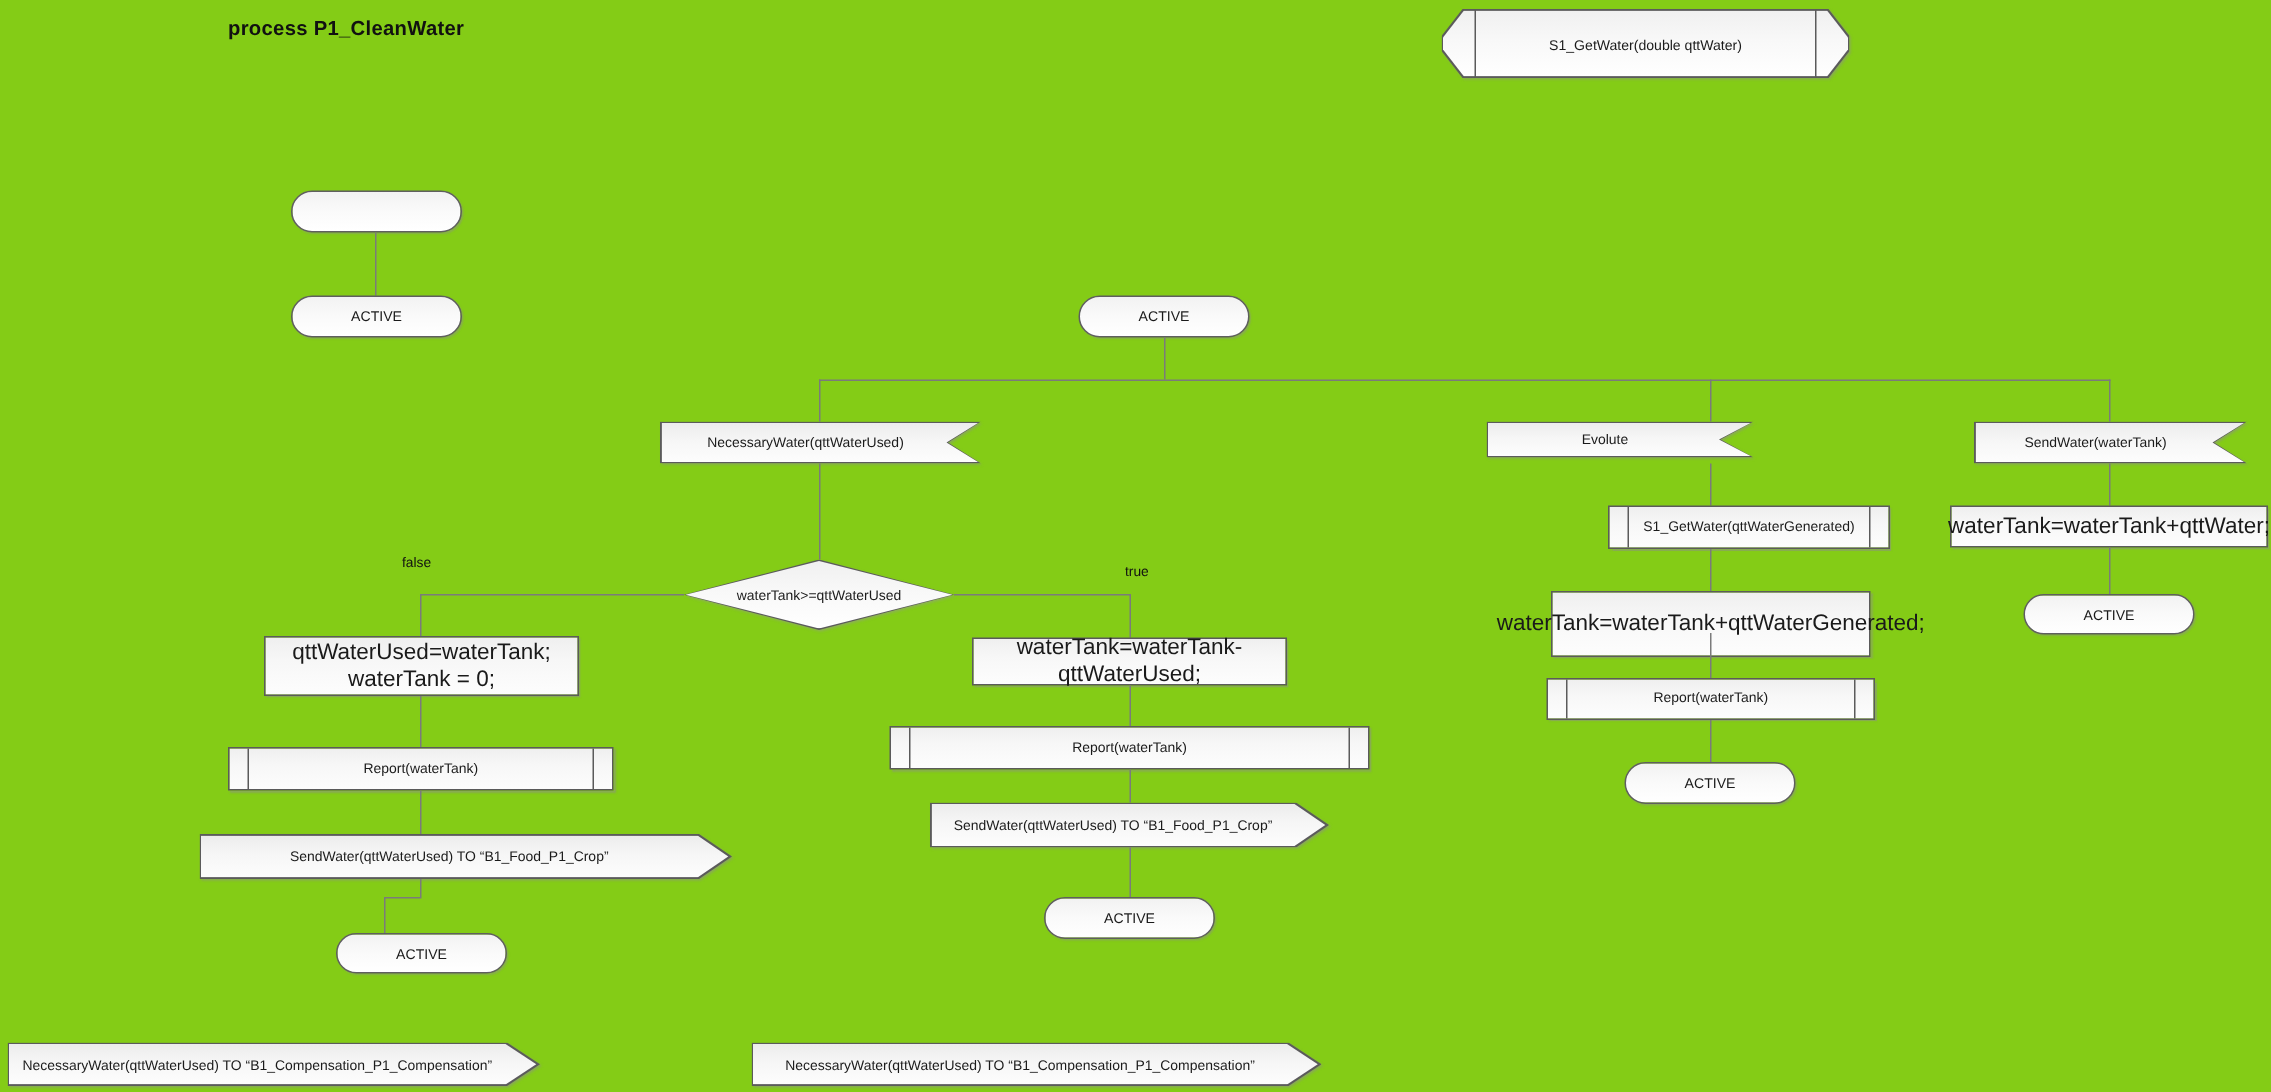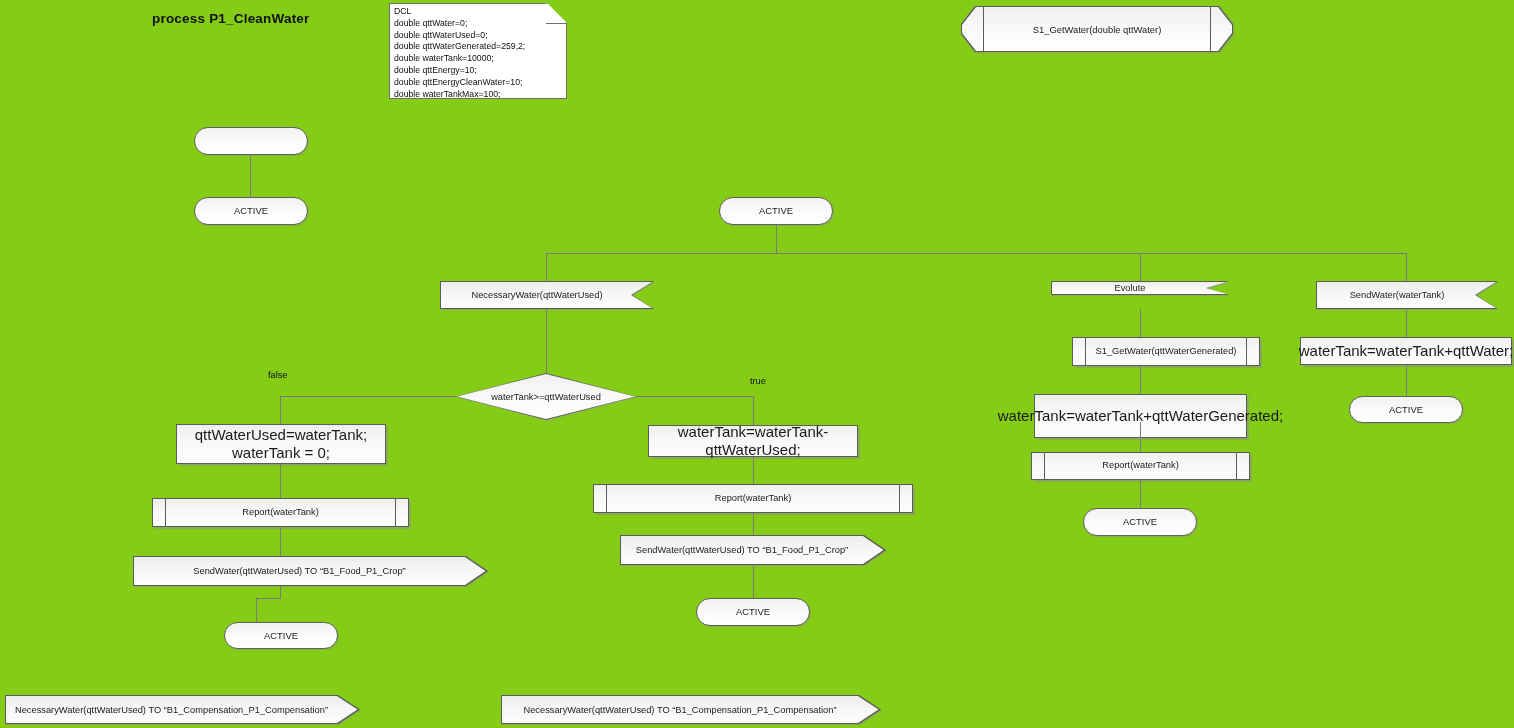--- a/index.html
+++ b/index.html
@@ -197,32 +197,20 @@
     position:absolute;font-size:9.2px;color:#111;white-space:nowrap;
   }
 </style>
 </head>
 <body>
 
 <div id="canvas">
 
   <div class="abs page-title" style="left:152px;top:11px;">process P1_CleanWater</div>
 
-  <div class="note-wrap" style="left:389px;top:3px;width:178px;height:96px;">
-    <div class="note-clip"></div>
-    <div class="note-foldline"></div>
-    <div class="note-text">DCL
-double qttWater=0;
-double qttWaterUsed=0;
-double qttWaterGenerated=259,2;
-double waterTank=10000;
-double qttEnergy=10;
-double qttEnergyCleanWater=10;
-double waterTankMax=100;</div>
-  </div>
 
   <div class="procframe" style="left:961px;top:6px;width:272px;height:46px;">
     <div class="body"></div>
     <div class="inner"></div>
     <div class="bar-l"></div>
     <div class="bar-r"></div>
     <div class="lbl">S1_GetWater(double qttWater)</div>
   </div>
 
   <div class="abs state ctr" style="left:194px;top:127px;width:114px;height:28px;">
@@ -309,21 +297,21 @@
     <div class="body"></div>
     <div class="inner"></div>
     <div class="lbl">SendWater(qttWaterUsed) TO “B1_Food_P1_Crop”</div>
   </div>
   <div class="ln-v" style="left:753px;top:565px;height:33px;"></div>
 
   <div class="abs state ctr" style="left:696px;top:598px;width:114px;height:28px;">
     <span>ACTIVE</span>
   </div>
 
-  <div class="sig-in" style="left:1051px;top:281px;width:178px;height:14px;padding-left:32px;">
+  <div class="sig-in" style="left:991px;top:281px;width:178px;height:24px;padding-left:32px;">
     <div class="body"></div>
     <div class="inner"></div>
     <div class="lbl">Evolute</div>
   </div>
   <div class="ln-v" style="left:1140px;top:309px;height:28px;"></div>
 
   <div class="proc ctr" style="left:1072px;top:337px;width:188px;height:29px;">
     <div class="bar-l"></div>
     <div class="bar-r"></div>
     <span>S1_GetWater(qttWaterGenerated)</span>

